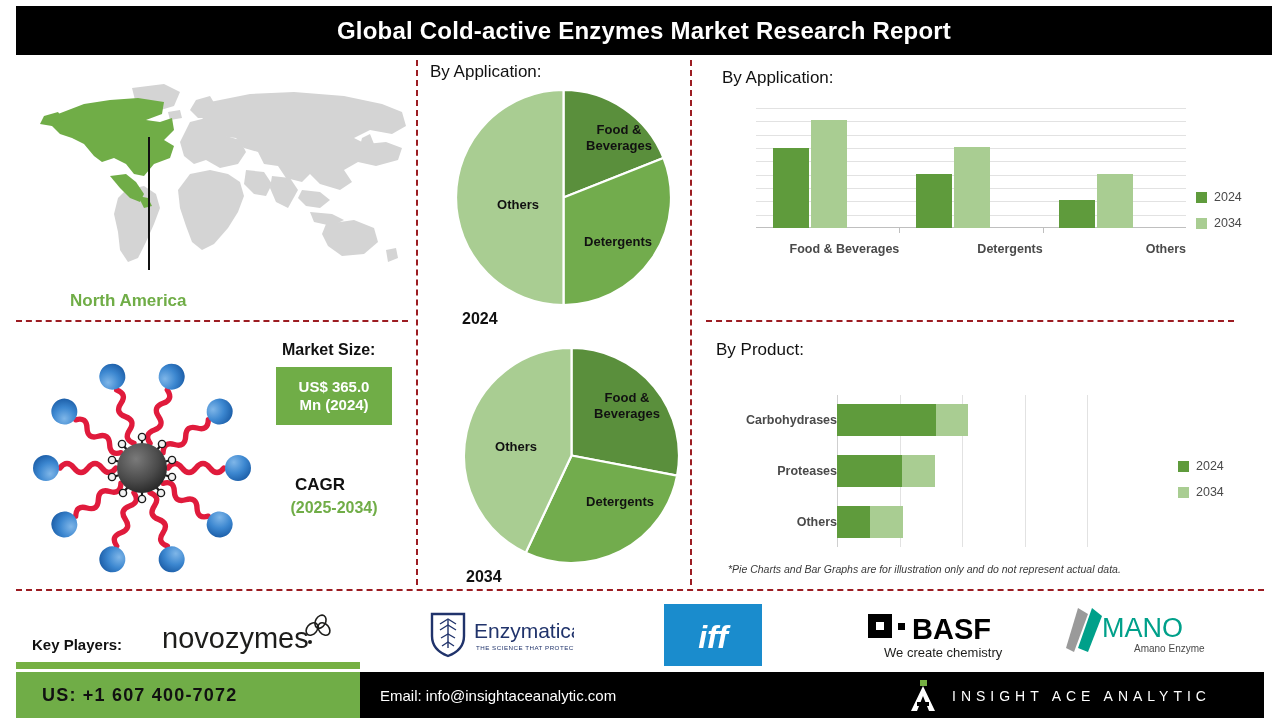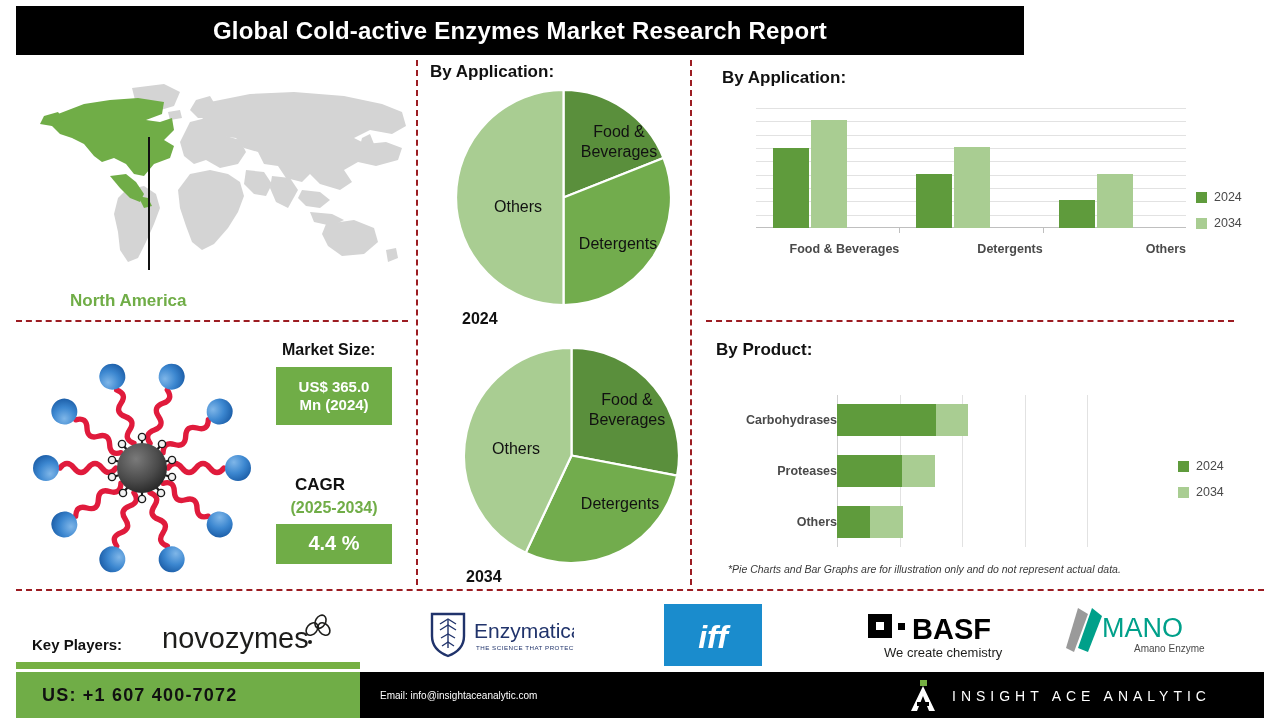--- a/index.html
+++ b/index.html
@@ -6,21 +6,21 @@
   * { box-sizing: border-box; margin: 0; padding: 0; }
   html, body {
     width: 1280px; height: 720px;
     font-family: "Liberation Sans", sans-serif;
     background: #ffffff; overflow: hidden;
   }
   #page { position: relative; width: 1280px; height: 720px; background: #fff; }
 
   
   .header {
-    position: absolute; left: 16px; top: 6px; width: 1008px; height: 49px;
+    position: absolute; left: 16px; top: 6px; width: 1256px; height: 49px;
     background: #000; display: flex; align-items: center; justify-content: center;
   }
   .header h1 {
     color: #fff; font-size: 24px; font-weight: bold; letter-spacing: .2px;
     white-space: nowrap;
   }
 
   
   .vdash {
     position: absolute; width: 0; border-left: 2px dashed #9c1c22;
@@ -63,29 +63,29 @@
     font-size: 17px; font-weight: bold; color: #111;
   }
   .cagr-years {
     position: absolute; left: 276px; top: 499px; width: 116px; text-align: center;
     font-size: 16px; font-weight: bold; color: #70ad47;
   }
   #cagr-box { left: 276px; top: 524px; width: 116px; height: 40px; font-size: 20px; }
 
   
   .panel-title {
-    position: absolute; font-size: 17px; font-weight: bold; color: #111;
+    position: absolute; font-size: 17px; font-weight: normal; color: #111;
   }
   .pie { position: absolute; }
   .pie svg { display: block; }
   .pie-year {
     position: absolute; font-size: 16px; font-weight: bold; color: #111;
   }
   .slice-label {
-    position: absolute; font-size: 16px; font-weight: normal; color: #111;
+    position: absolute; font-size: 13px; font-weight: bold; color: #111;
     text-align: center; line-height: 1.25; pointer-events: none;
   }
 
   
   #vbar { position: absolute; left: 756px; top: 108px; width: 430px; height: 120px; }
   .vb-grid { position: absolute; left: 0; right: 0; height: 0; border-top: 1px solid #e2e2e2; }
   .vb-axis { position: absolute; left: 0; right: 0; bottom: 0; height: 0; border-top: 1px solid #bfbfbf; }
   .vb-tick { position: absolute; bottom: -5px; width: 0; height: 5px; border-left: 1px solid #bfbfbf; }
   .vb-bar { position: absolute; bottom: 0; }
   .vb-cat {
@@ -121,21 +121,21 @@
   
   .footer-green {
     position: absolute; left: 16px; top: 672px; width: 344px; height: 46px;
     background: #70ad47; display: flex; align-items: center; padding-left: 26px;
   }
   .footer-green span { color: #111; font-size: 18px; font-weight: bold; letter-spacing: 1.2px; }
   .footer-black {
     position: absolute; left: 360px; top: 672px; width: 904px; height: 46px;
     background: #000; display: flex; align-items: center;
   }
-  .footer-email { color: #fff; font-size: 10px; margin-left: 20px; }
+  .footer-email { color: #fff; font-size: 15px; margin-left: 20px; }
   .brand-wrap { position: absolute; left: 548px; top: 8px; display: flex; align-items: center; }
   .brand-name { color: #fff; font-size: 14px; letter-spacing: 5px; margin-left: 14px; }
   .green-strip {
     position: absolute; left: 16px; top: 662px; width: 344px; height: 7px; background: #76b043;
   }
 </style>
 </head>
 <body>
 
 <div id="page">
@@ -315,21 +315,20 @@
 
   <div class="ms-title">Market Size:</div>
   <div id="ms-box" class="green-box">
     <div>
       <div>US$ 365.0</div>
       <div>Mn (2024)</div>
     </div>
   </div>
   <div class="cagr-title">CAGR</div>
   <div class="cagr-years">(2025-2034)</div>
-  <div id="cagr-box" class="green-box">4.4 %</div>
 
   <div class="panel-title" style="left:430px; top:62px;">By Application:</div>
 
   <div class="pie" id="pie-2024" style="left:456px; top:90px; width:215px; height:215px;">
       <svg width="215" height="215" viewBox="0 0 215 215">
         <path d="M 107.5 107.5 L 107.5 0 A 107.5 107.5 0 0 1 207.450972232987 67.92661058639712 Z" fill="#5a8f3c" stroke="#ffffff" stroke-width="2.2"></path>
         <path d="M 107.5 107.5 L 207.450972232987 67.92661058639712 A 107.5 107.5 0 0 1 107.5 215 Z" fill="#72ac4d" stroke="#ffffff" stroke-width="2.2"></path>
         <path d="M 107.5 107.5 L 107.5 215 A 107.5 107.5 0 0 1 107.49999999999999 0 Z" fill="#a9cd92" stroke="#ffffff" stroke-width="2.2"></path>
       </svg>
     </div>

